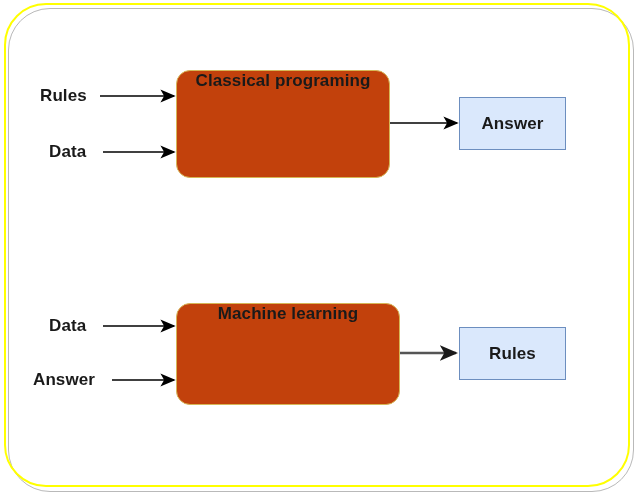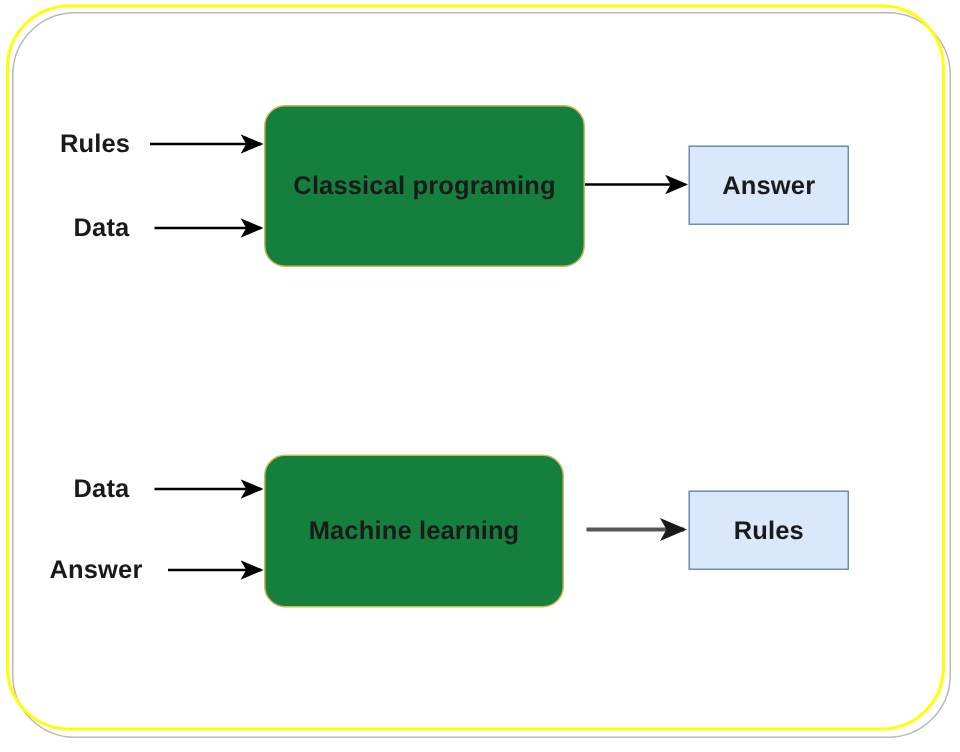--- a/index.html
+++ b/index.html
@@ -43,25 +43,24 @@
     border: 2.6px solid #ffff00;
     border-radius: 42px;
     box-sizing: border-box;
     background: transparent;
   }
 
   
   .proc-box {
     position: absolute;
     box-sizing: border-box;
-    background: #15803d;
+    background: #c2410c;
     border: 1.5px solid #d6b656;
     border-radius: 14px;
     display: flex;
-    align-items: center;
     justify-content: center;
     color: #1a1a1a;
     font-size: 17px;
     letter-spacing: 0.1px;
   }
 
   
   .term-box {
     position: absolute;
     box-sizing: border-box;
@@ -134,21 +133,21 @@
   </div>
 
   <div class="term-box" style="left:459px; top:97px; width:107px; height:53px;">
     <span>Answer</span>
   </div>
 
   <div class="edge-label" style="left:49px; top:316px;">Data</div>
 
   <div class="edge-label" style="left:33px; top:370px;">Answer</div>
 
-  <div class="proc-box" style="left:176px; top:303px; width:200px; height:102px;">
+  <div class="proc-box" style="left:176px; top:303px; width:224px; height:102px;">
     <span>Machine learning</span>
   </div>
 
   <div class="term-box" style="left:459px; top:327px; width:107px; height:53px;">
     <span>Rules</span>
   </div>
 
 </div>
 
 </body></html>

